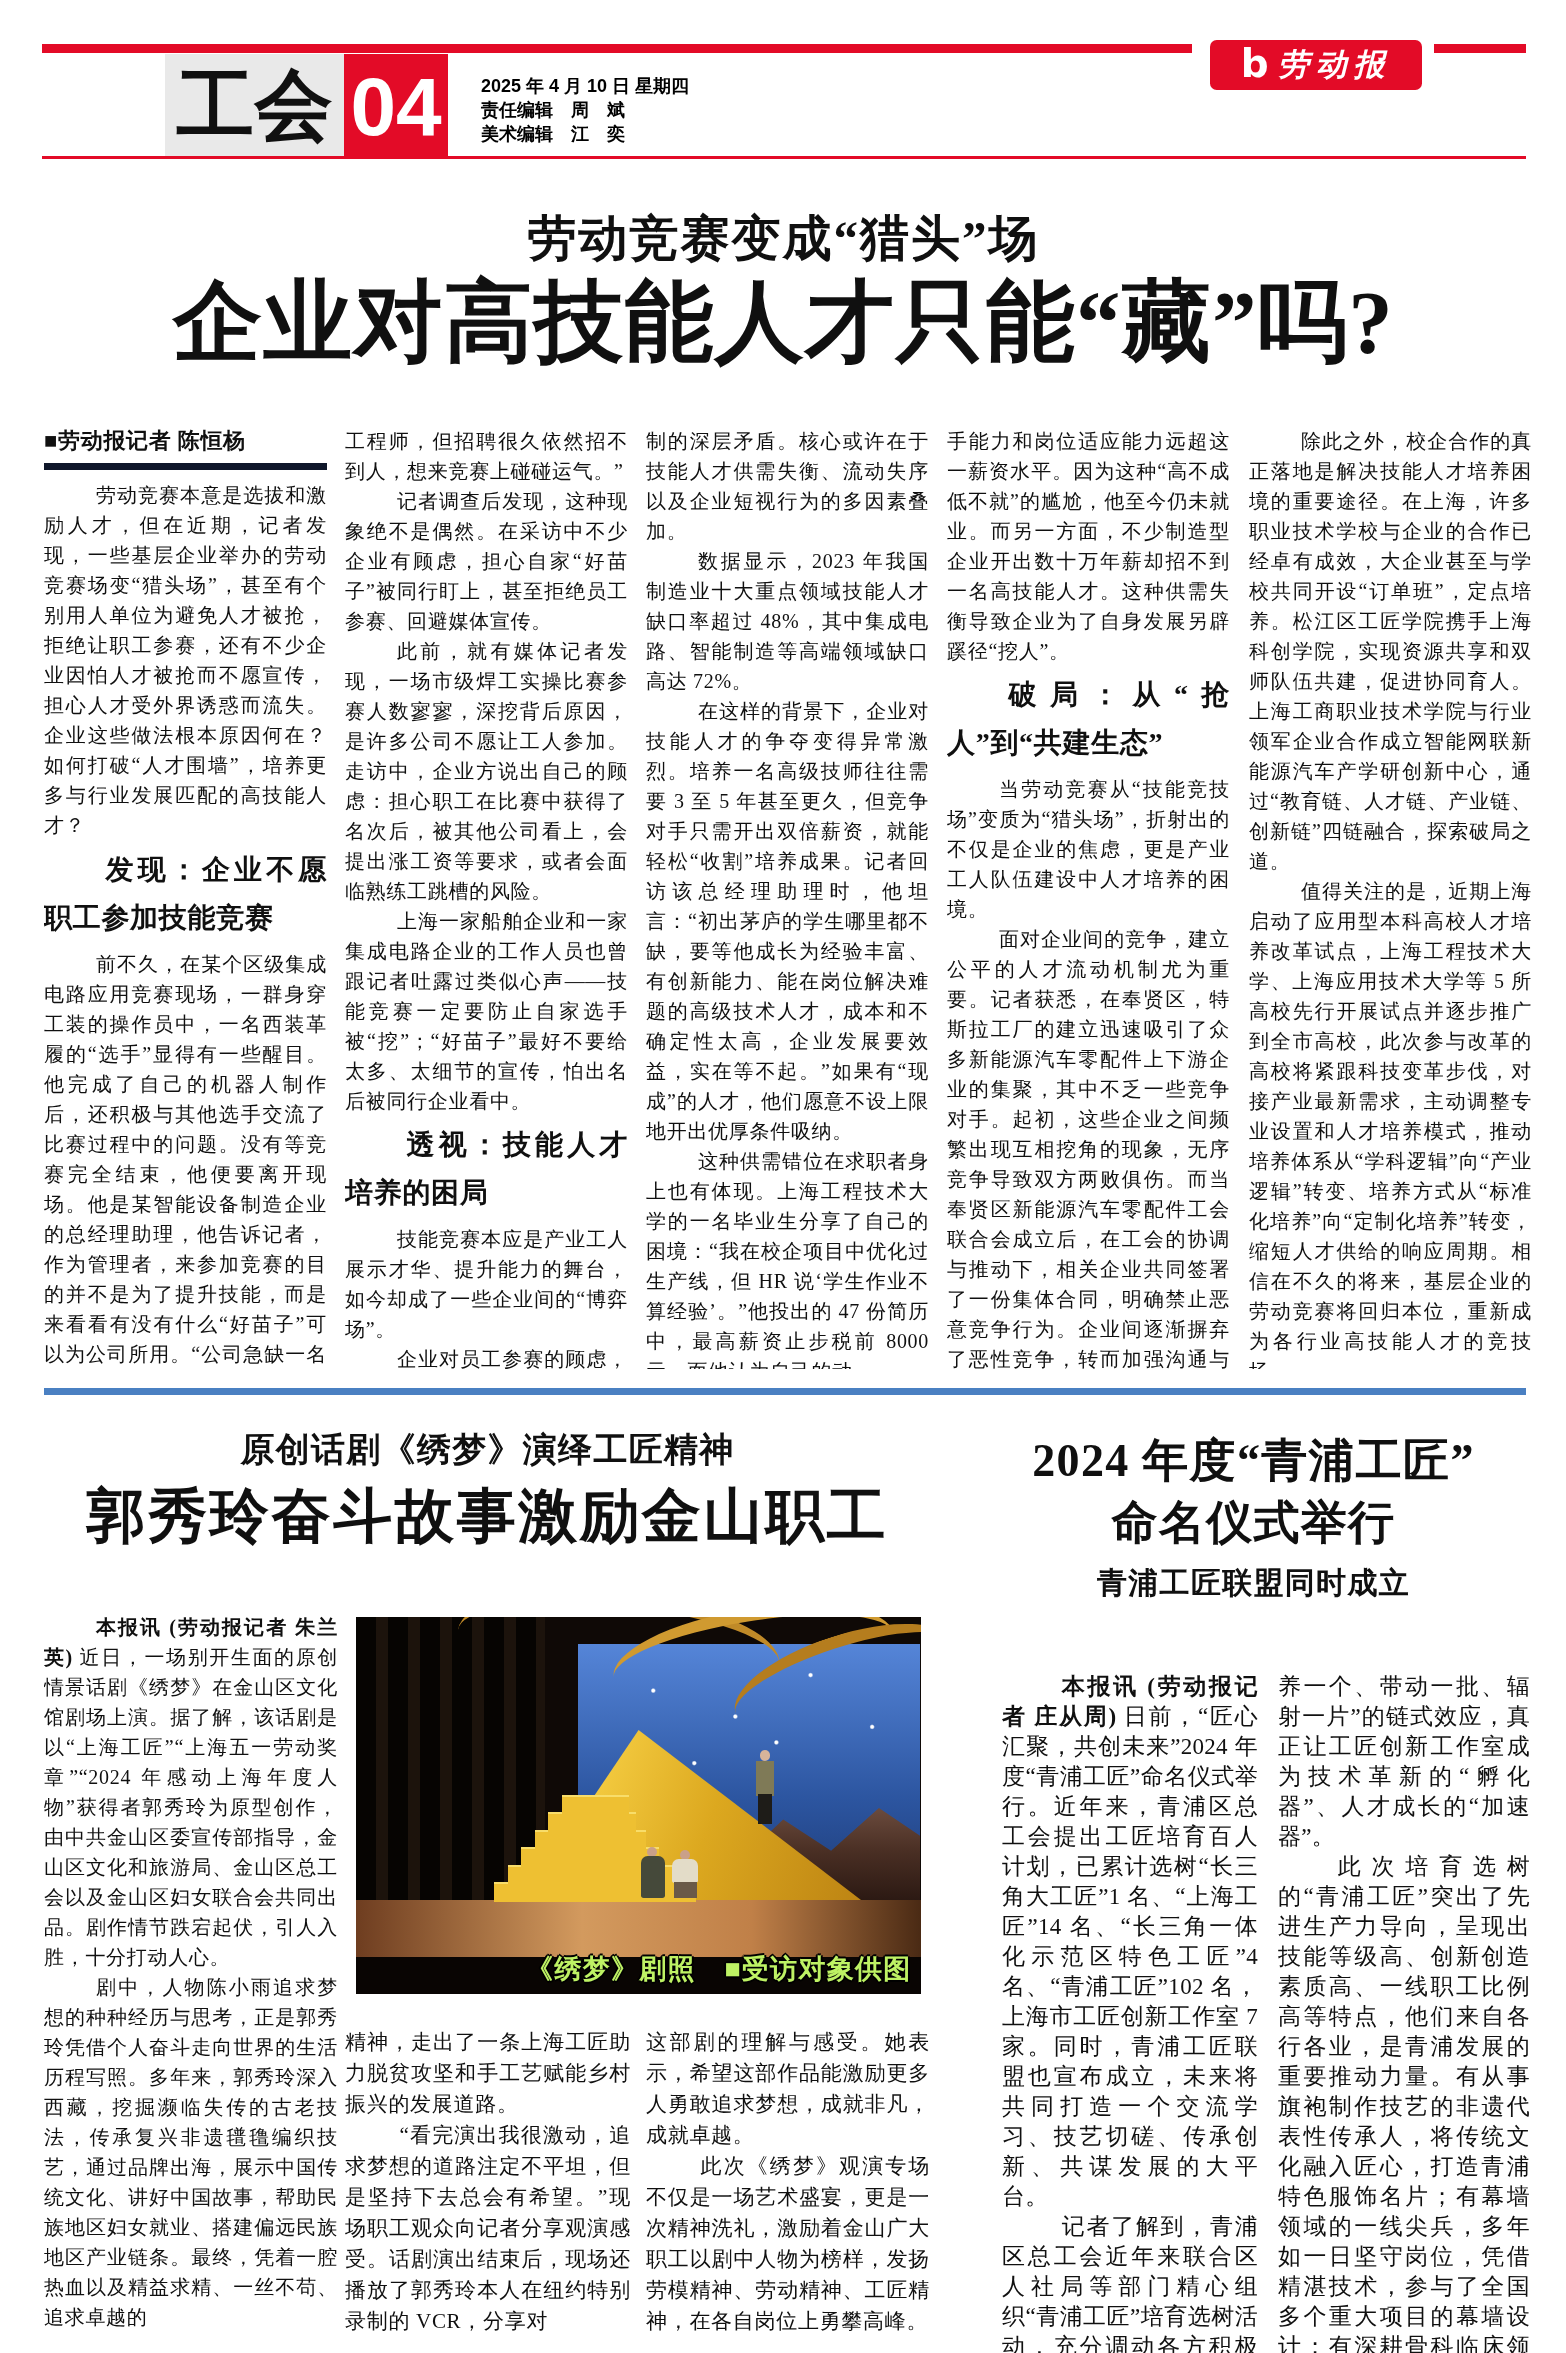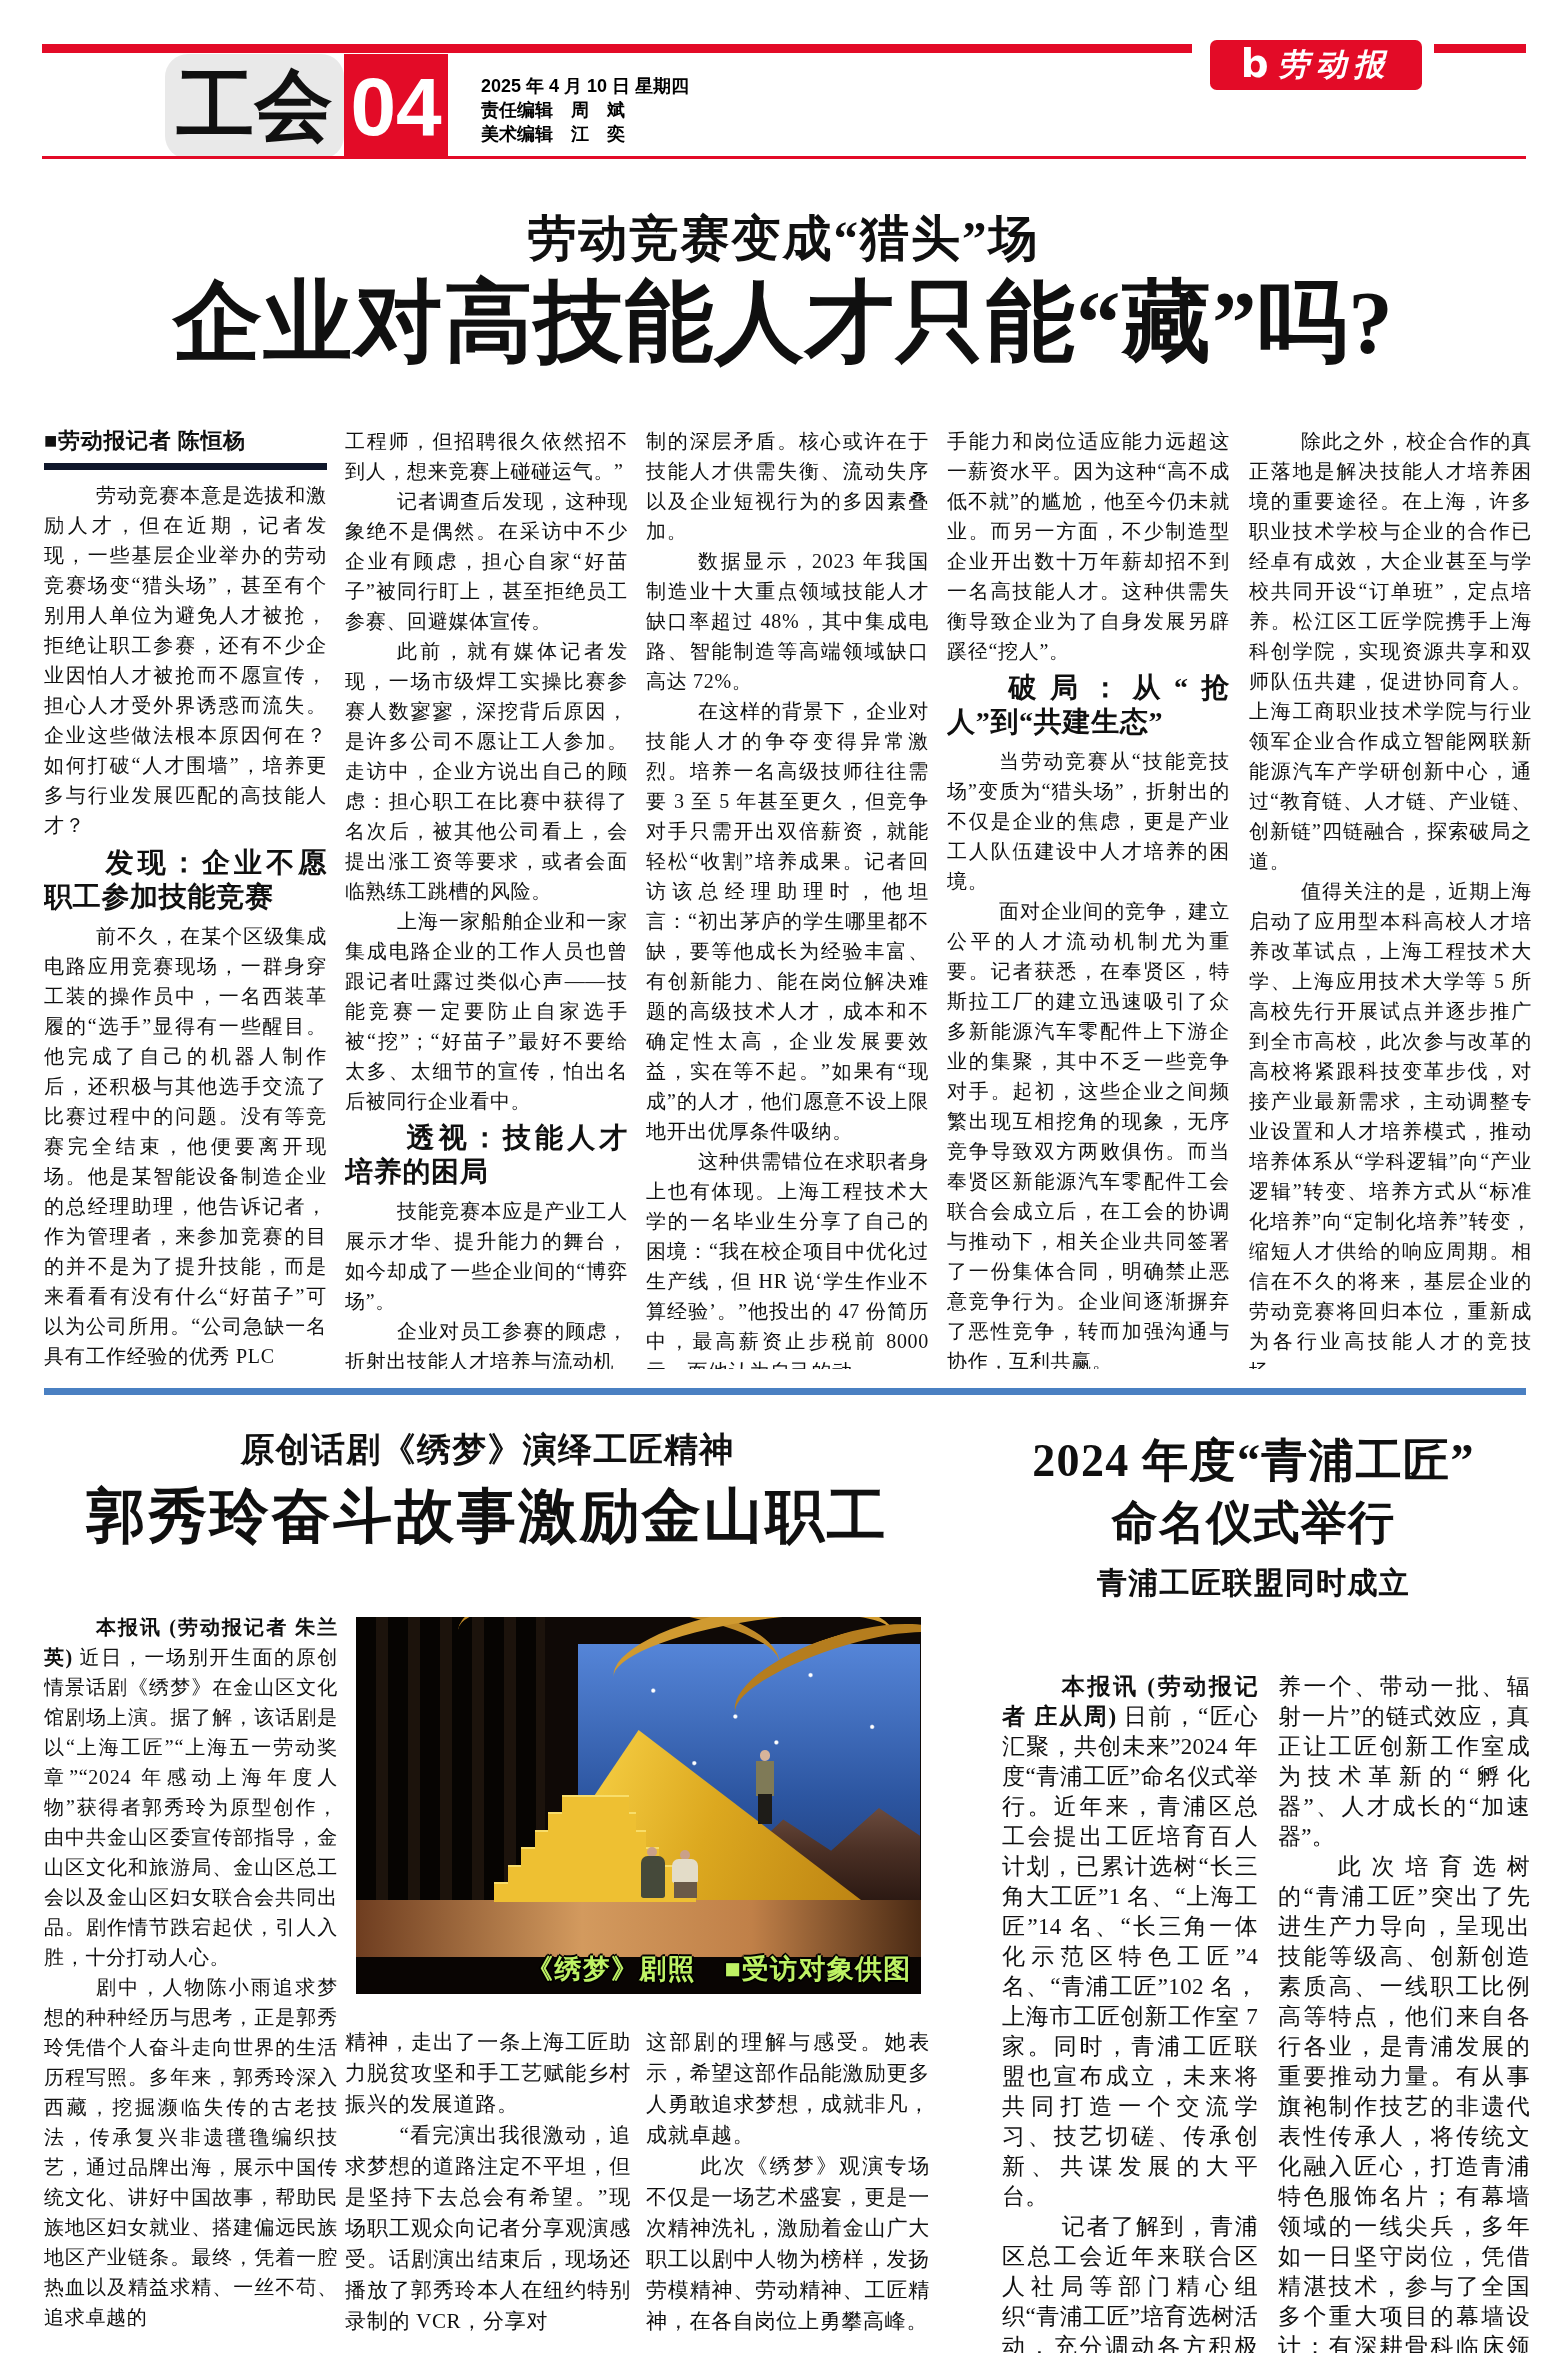--- a/index.html
+++ b/index.html
@@ -12,39 +12,39 @@
   .topbar-left{left:42px;width:1150px;}
   .topbar-right{left:1434px;width:92px;}
   .masthead{position:absolute;left:1210px;top:40px;width:212px;height:50px;background:#e30b27;
             border-radius:6.7px;color:#fff;display:flex;align-items:center;justify-content:center;gap:9.4px;}
   .masthead .b-glyph{font-family:"DejaVu Sans","Liberation Sans",sans-serif;font-weight:bold;
             font-size:39px;line-height:1;transform:translateY(-2px);}
   .masthead .m-title{font-style:italic;font-weight:bold;font-size:31px;letter-spacing:6.7px;
             font-family:"Liberation Serif",serif;}
   .header-rule{position:absolute;left:42px;top:156px;width:1484px;height:2.7px;background:#e30b27;}
   .section-box{position:absolute;left:165px;top:54px;width:179px;height:105px;background:#e9e9e9;
-            display:flex;align-items:center;justify-content:center;font-size:78px;font-weight:600;border-radius:23px;}
+            display:flex;align-items:center;justify-content:center;font-size:78px;font-weight:600;}
   .pagenum-box{position:absolute;left:344px;top:54px;width:104px;height:105px;background:#e30b27;
             color:#fff;display:flex;align-items:center;justify-content:center;
             font-family:"Liberation Sans","DejaVu Sans",sans-serif;font-weight:bold;font-size:82px;}
   .dateblock{position:absolute;left:481px;top:74px;font-family:"Liberation Sans","DejaVu Sans",sans-serif;
             font-size:18px;font-weight:600;line-height:24px;color:#000;}
 
   
   .m-kicker{position:absolute;left:0;top:206px;width:1567px;text-align:center;
             font-size:49px;font-weight:700;letter-spacing:2px;}
   .m-headline{position:absolute;left:0;top:271px;width:1567px;text-align:center;
             font-size:89px;font-weight:900;letter-spacing:1.3px;line-height:1.15;}
   .bodycol{position:absolute;top:426px;width:283px;height:943px;overflow:hidden;
             font-size:20px;line-height:30px;text-align:justify;letter-spacing:0.7px;}
   .bc1{left:44px;} .bc2{left:345px;} .bc3{left:646px;} .bc4{left:947px;} .bc5{left:1249px;}
   .byline{font-size:22px;font-weight:700;border-bottom:7px solid #0f172a;padding-bottom:6.7px;margin:0 0 10.8px 0;}
   p.para{margin:0;text-indent:2.6em;}
   p.cont{margin:0;text-indent:0;}
-  p.subhead{margin:5.4px 0 6.7px 0;font-weight:900;font-size:28px;line-height:34px;text-indent:2.2em;}
+  p.subhead{margin:5.4px 0 6.7px 0;font-weight:900;font-size:28px;line-height:48px;text-indent:2.2em;}
 
   
   .blue-divider{position:absolute;left:44px;top:1388px;width:1482px;height:7.4px;background:#4a80c2;}
 
   
   .f-kicker{position:absolute;left:44px;top:1427px;width:887px;text-align:center;
             font-size:34px;font-weight:600;letter-spacing:1.3px;}
   .f-headline{position:absolute;left:44px;top:1477px;width:887px;text-align:center;
             font-size:59px;font-weight:900;letter-spacing:2.7px;}
   .f-col1{position:absolute;left:44px;top:1612px;width:294px;height:729px;overflow:hidden;

